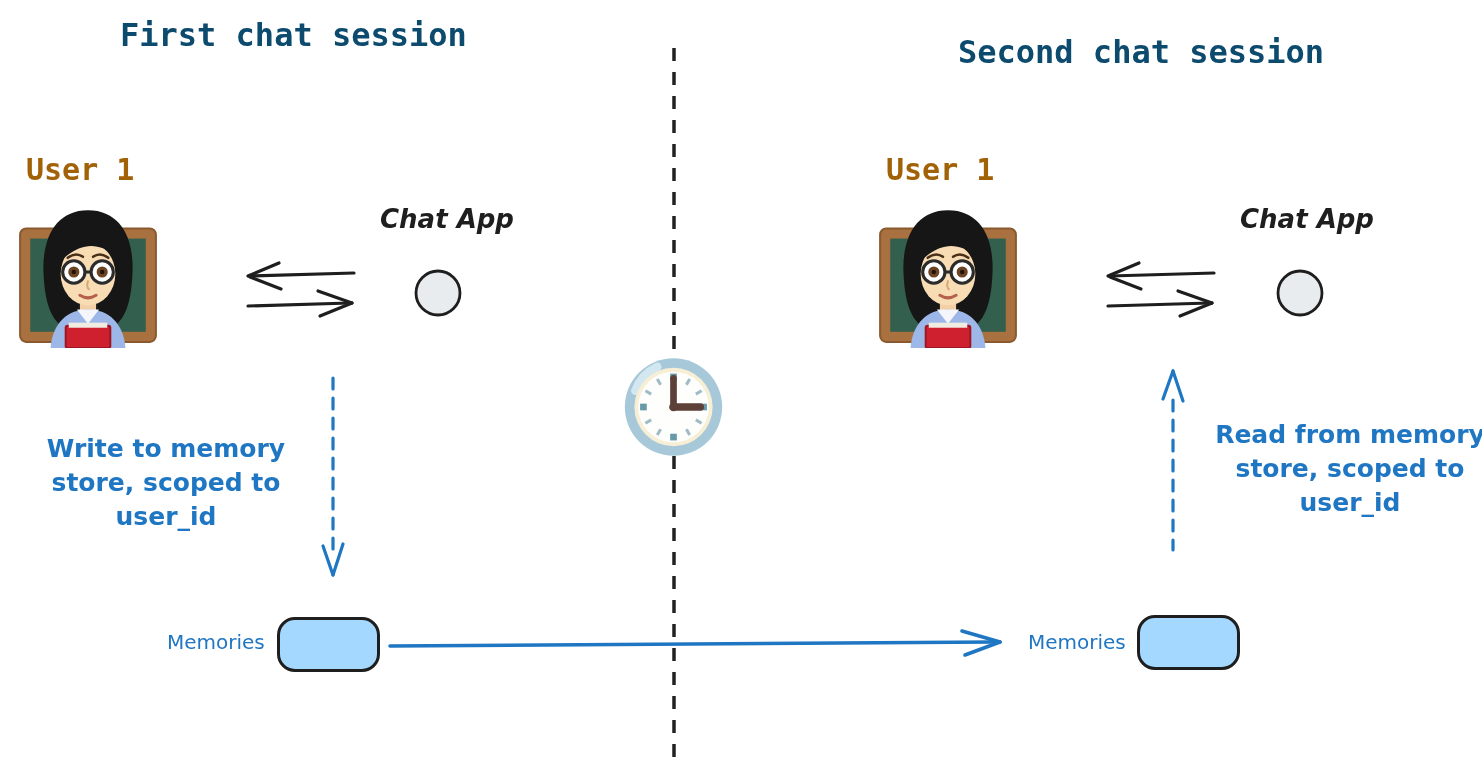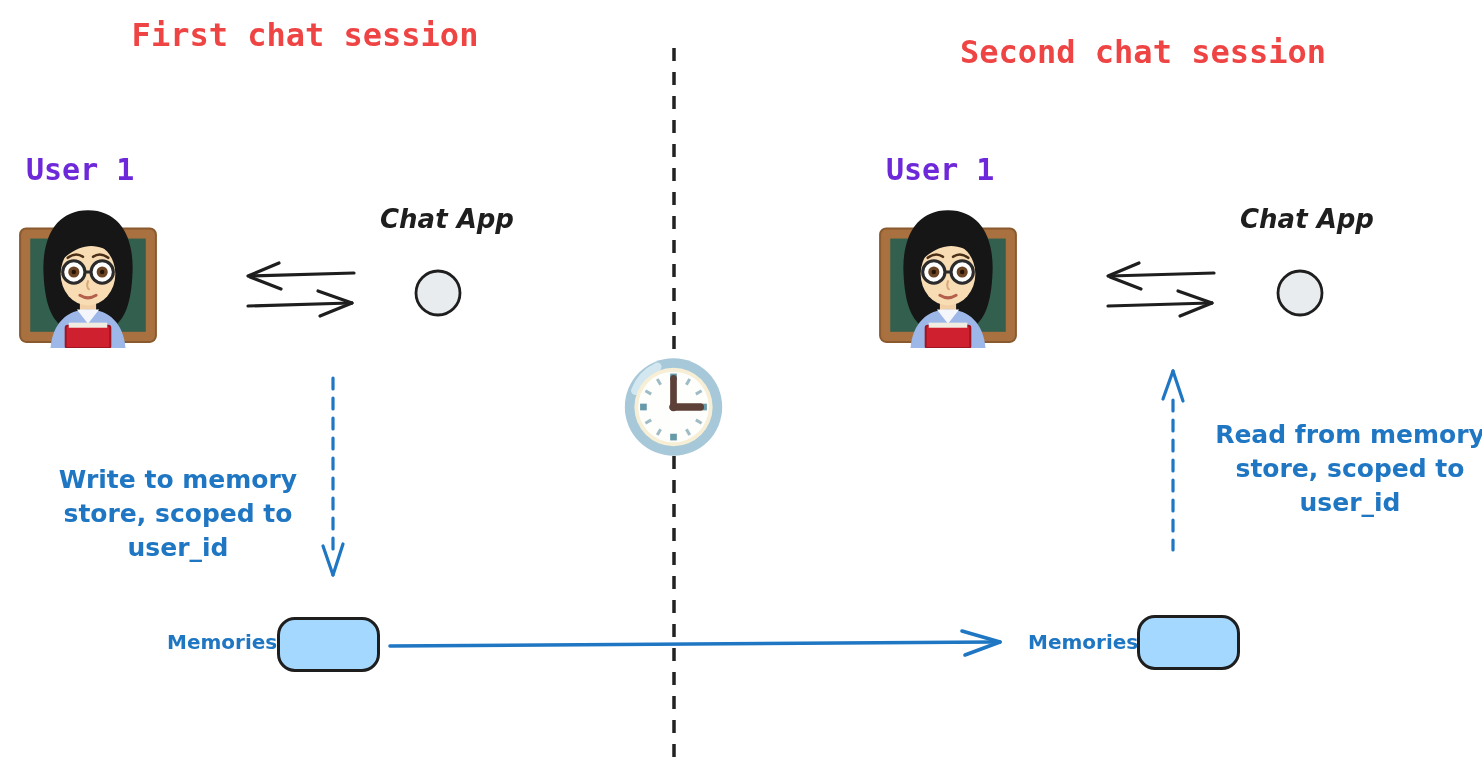--- a/index.html
+++ b/index.html
@@ -1,25 +1,25 @@
 <!DOCTYPE html>
 <html><head>
 <meta charset="utf-8">
 <style>
   html,body{margin:0;padding:0;background:#ffffff;}
   .canvas{position:relative;width:1482px;height:777px;background:#ffffff;overflow:hidden;
           font-family:"DejaVu Sans",sans-serif;color:#1e1e1e;}
   .abs{position:absolute;}
   .session-title{font-family:"DejaVu Sans Mono","Liberation Mono",monospace;font-weight:700;
-                 font-size:32px;color:#ef4444;text-align:center;white-space:nowrap;}
+                 font-size:32px;color:#0c4a6e;text-align:left;white-space:nowrap;}
   .user-label{font-family:"DejaVu Sans Mono","Liberation Mono",monospace;font-weight:700;
-              font-size:30px;color:#6d28d9;white-space:nowrap;}
+              font-size:30px;color:#a16207;white-space:nowrap;}
   .chat-app-label{font-size:26px;font-weight:700;color:#1e1e1e;text-align:center;white-space:nowrap;font-style:italic;}
   .annotation{color:#1f76c2;font-size:25px;font-weight:700;line-height:34px;text-align:center;}
-  .memories-label{color:#1f76c2;font-size:20px;font-weight:700;white-space:nowrap;}
+  .memories-label{color:#1f76c2;font-size:20px;font-weight:400;white-space:nowrap;}
   .memory-box{width:103px;height:55px;background:#a5d8ff;border:3.5px solid #1e1e1e;
               border-radius:18px;box-sizing:border-box;}
   svg{display:block;}
   .hidden-defs{position:absolute;width:0;height:0;overflow:hidden;}
 </style>
 </head>
 <body>
 
 <svg class="hidden-defs" aria-hidden="true">
   <defs>
@@ -126,21 +126,21 @@
     </svg>
 
     <svg class="abs" style="left:320px;top:374px;" width="26" height="206">
       <g stroke="#1f76c2" stroke-width="3.2" fill="none" stroke-linecap="round">
         <line x1="13" y1="4" x2="13" y2="176" stroke-dasharray="11 9"></line>
         <path d="M3 172 L13 201"></path>
         <path d="M13 201 L23 170"></path>
       </g>
     </svg>
 
-    <div class="abs annotation" style="left:28px;top:432px;width:300px;margin-top:31px;">
+    <div class="abs annotation" style="left:16px;top:432px;width:300px;">
       <div>Write to memory</div>
       <div>store, scoped to</div>
       <div>user_id</div>
     </div>
 
     <div class="abs memories-label" style="left:167px;top:630px;">Memories</div>
 
     <div class="abs memory-box" style="left:277px;top:617px;"></div>
   </div>
 

